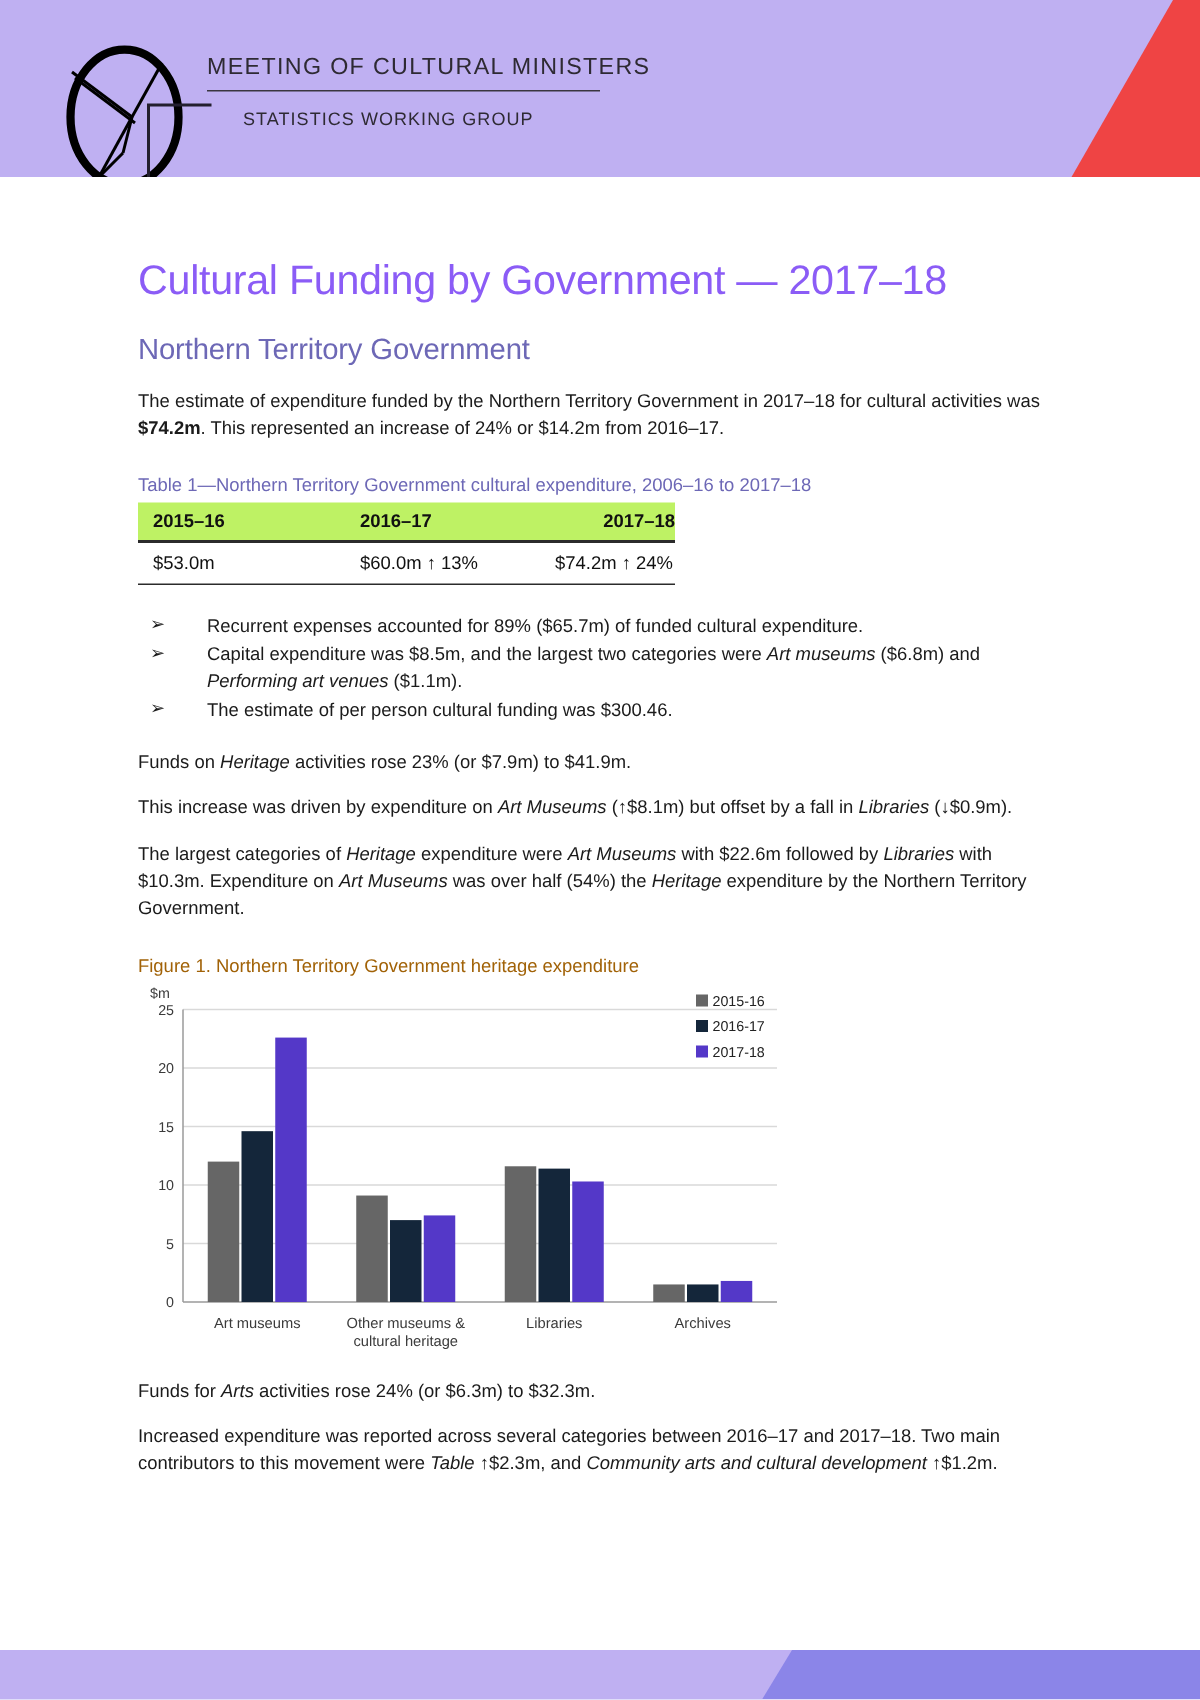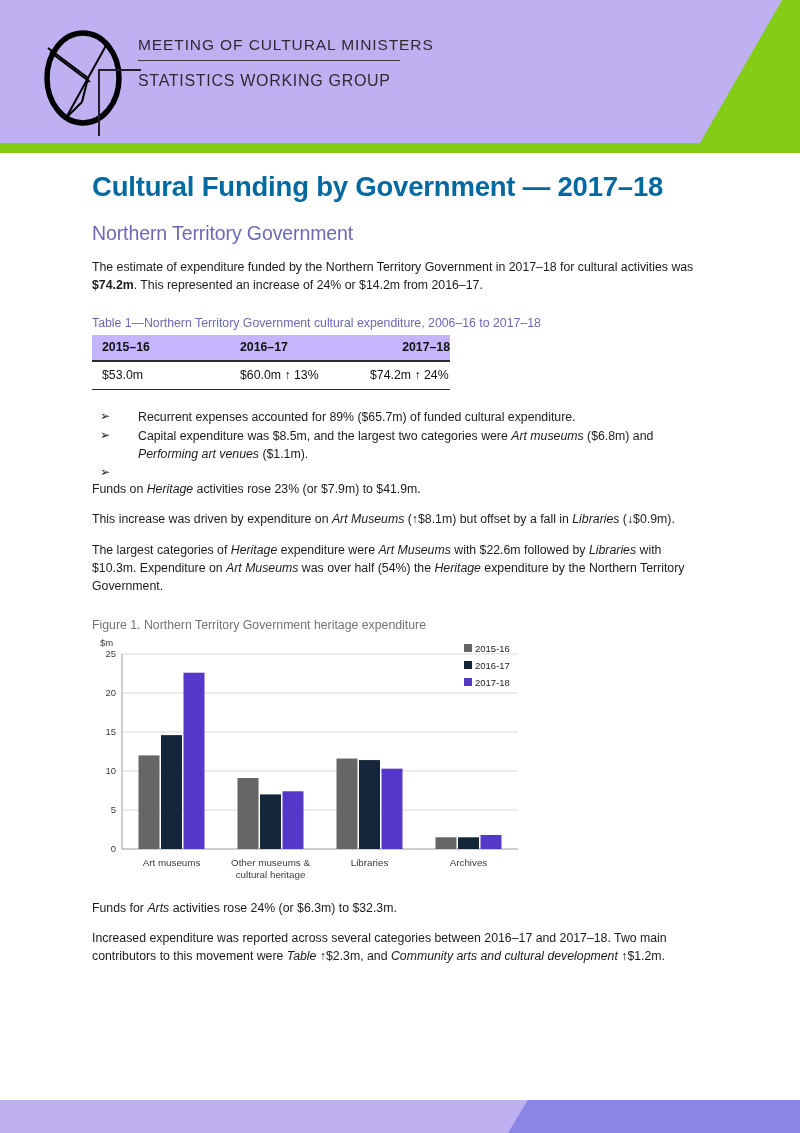--- a/index.html
+++ b/index.html
@@ -12,22 +12,22 @@
     height: 1133px;
     position: relative;
     font-family: "Liberation Sans", sans-serif;
     overflow: hidden;
   }
 
   
   #header-band {
     position: absolute;
     left: 0; top: 0;
-    width: 800px; height: 153px;
-    background: #84cc16;
+    width: 800px; height: 118px;
+    background: #ef4444;
     overflow: hidden;
   }
   #header-band-light {
     position: absolute;
     left: 0; top: 0;
     width: 800px; height: 143px;
     background: #bfb0f2;
     clip-path: polygon(0 0, 782px 0, 700px 143px, 0 143px);
   }
   #logo-mark {
@@ -48,24 +48,25 @@
     white-space: nowrap;
   }
   .hdr-rule {
     margin-top: 6px;
     width: 262px;
     height: 1px;
     background: #3a3640;
   }
   .hdr-line2 {
     margin-top: 11px;
-    font-size: 16px;
+    font-size: 12px;
     letter-spacing: 0.7px;
     color: #2e2a33;
     white-space: nowrap;
+    margin-left: 24px;
   }
 
   
   #footer-band {
     position: absolute;
     left: 0; top: 1100px;
     width: 800px; height: 33px;
     background: #8b85e8;
     overflow: hidden;
   }
@@ -81,22 +82,22 @@
   #content {
     position: absolute;
     left: 92px;
     top: 143px;
     width: 616px;
   }
 
   #page-title {
     margin-top: 29px;
     font-size: 27.5px;
-    color: #0369a1;
-    font-weight: bold;
+    color: #8b5cf6;
+    font-weight: normal;
     letter-spacing: -0.2px;
     line-height: 1.1;
   }
   #section-heading {
     margin-top: 20px;
     font-size: 19.5px;
     color: #6d68b6;
     font-weight: normal;
     letter-spacing: -0.1px;
   }
@@ -116,21 +117,21 @@
     font-size: 12.3px;
     color: #6d68b6;
   }
   #expenditure-table {
     margin-top: 5px;
     width: 358px;
     border-collapse: collapse;
     font-size: 12.3px;
   }
   #expenditure-table th {
-    background: #c4b5fd;
+    background: #bef264;
     color: #111111;
     font-weight: bold;
     text-align: left;
     padding: 5px 0 6px 10px;
     border-bottom: 2px solid #2b2b2b;
   }
   #expenditure-table th.c2 { padding-left: 30px; }
   #expenditure-table th.c3 { padding-left: 30px; text-align: right; }
   #expenditure-table td {
     padding: 6px 0 7px 10px;
@@ -164,21 +165,21 @@
     top: -1px;
     font-size: 12px;
     color: #1b1b1b;
   }
   #bullet-list li i { font-style: italic; }
 
   
   #figure-caption {
     margin-top: 23px;
     font-size: 12.3px;
-    color: #737373;
+    color: #a16207;
   }
   #chart-wrap {
     position: relative;
     margin-top: 4px;
     width: 445px;
     height: 250px;
   }
   #chart-svg { display: block; }
 
   .tick-label {
@@ -262,20 +263,21 @@
     <li>
       <span class="bullet-glyph">➢</span>
       <span class="rich"><span>Recurrent expenses accounted for 89% ($65.7m) of funded cultural expenditure.</span></span>
     </li>
     <li>
       <span class="bullet-glyph">➢</span>
       <span class="rich"><span>Capital expenditure was $8.5m, and the largest two categories were </span><i>Art museums</i><span> ($6.8m) and </span><i>Performing art venues</i><span> ($1.1m).</span></span>
     </li>
     <li>
       <span class="bullet-glyph">➢</span>
+      <span class="rich"><span>The estimate of per person cultural funding was $300.46.</span></span>
     </li>
   </ul>
 
   <p class="para rich"><span>Funds on </span><i>Heritage</i><span> activities rose 23% (or $7.9m) to $41.9m.</span></p>
 
   <p class="para rich"><span>This increase was driven by expenditure on </span><i>Art Museums</i><span> (↑$8.1m) but offset by a fall in </span><i>Libraries</i><span> (↓$0.9m).</span></p>
 
   <p class="para rich"><span>The largest categories of </span><i>Heritage</i><span> expenditure were </span><i>Art Museums</i><span> with $22.6m followed by </span><i>Libraries</i><span> with $10.3m. Expenditure on </span><i>Art Museums</i><span> was over half (54%) the </span><i>Heritage</i><span> expenditure by the Northern Territory Government.</span></p>
 
   <div id="figure-caption">Figure 1. Northern Territory Government heritage expenditure</div>

